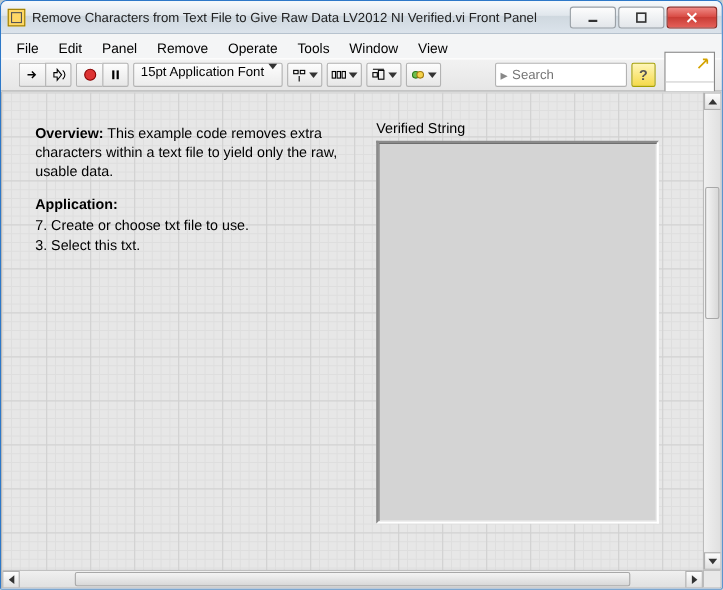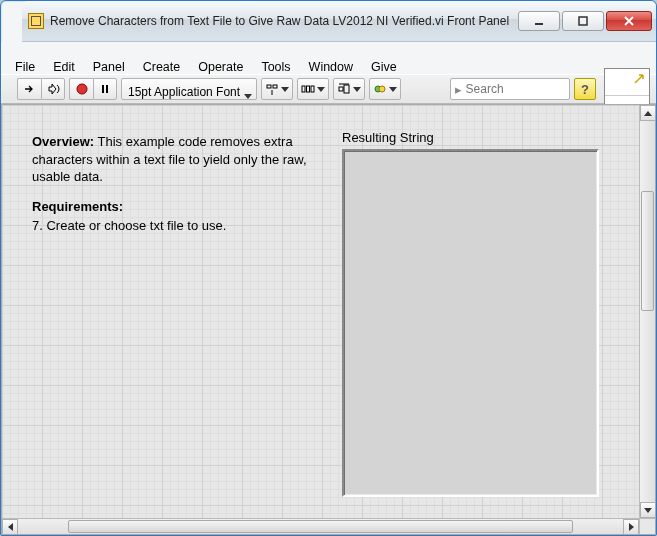--- a/index.html
+++ b/index.html
@@ -33,27 +33,26 @@
   .window{
     position:absolute; inset:0;
     border:1px solid var(--win-border);
     background:var(--menu-bg);
     border-radius:6px 6px 2px 2px;
     display:flex; flex-direction:column;
     box-shadow:inset 0 0 0 1px #dbe7f4;
   }
   
   .titlebar{
-    height:41px;
+    height:30px;
     background:linear-gradient(#f7fafc,#e0e6ec 45%,#cfd8df 46%,#dbe3eb);
     border-bottom:1px solid #b6c2ce;
     display:flex; align-items:center;
     padding:0 4px 0 6px;
     border-radius:6px 6px 0 0;
-    margin-left:21px;
   }
   .app-icon{
     width:16px;height:16px;
     background:#ffd866;
     border:1px solid #9a7d00;
     position:relative; margin-right:6px;
     flex:none;
   }
   .app-icon::before{content:"";position:absolute;left:2px;top:2px;right:2px;bottom:2px;border:1px solid #555;}
   .title-text{flex:1;font-size:12px;color:#222;white-space:nowrap;overflow:hidden;text-overflow:ellipsis;}
@@ -69,22 +68,22 @@
   .win-btn.close{
     width:46px;
     background:linear-gradient(#f08a85,#d94d46 45%,#c83a33 46%,#e46059);
     border-color:#8f2a23;color:#fff;
   }
   .win-btn svg{width:12px;height:12px;}
   
   .menubar{
     height:22px;
     background:var(--menu-bg);
-    display:flex;align-items:flex-start;
-    padding:16px 6px; gap:2px;
+    display:flex;align-items:flex-end;
+    padding:0 6px; gap:2px;
     font-size:12.5px;
   }
   .menu-item{padding:2px 8px;border-radius:2px;}
   
   .toolbar{
     height:30px;
     background:linear-gradient(#f2f2f2,#e6e6e6);
     border-top:1px solid #fff;
     border-bottom:1px solid var(--tool-border);
     display:flex;align-items:center;
@@ -101,21 +100,21 @@
   }
   .tb-btn svg{width:14px;height:14px;}
   .tb-group{display:flex;}
   .tb-group .tb-btn{border-radius:0;border-right:none;}
   .tb-group .tb-btn:first-child{border-radius:2px 0 0 2px;}
   .tb-group .tb-btn:last-child{border-radius:0 2px 2px 0;border-right:1px solid #b3b3b3;}
   .font-select{
     height:22px;
     border:1px solid #b3b3b3;
     background:linear-gradient(#fdfdfd,#ececec);
-    display:flex;align-items:flex-end;
+    display:flex;align-items:flex-start;
     padding:0 4px 0 6px;
     font-size:12px;border-radius:2px;
   }
   .font-select .drop{margin-left:4px;}
   .search-box{
     height:22px;width:120px;
     border:1px solid #b3b3b3;
     background:#fff;
     display:flex;align-items:center;
     padding:0 4px;border-radius:2px;
@@ -251,25 +250,25 @@
             <path d="M2 2 L10 10 M10 2 L2 10" stroke="#fff" stroke-width="1.8"></path>
           </svg>
       </div>
     </div>
   </div>
 
   <div class="menubar">
     <div class="menu-item">File</div>
     <div class="menu-item">Edit</div>
     <div class="menu-item">Panel</div>
-    <div class="menu-item">Create</div>
+    <div class="menu-item">Remove</div>
     <div class="menu-item">Operate</div>
     <div class="menu-item">Tools</div>
     <div class="menu-item">Window</div>
-    <div class="menu-item">Give</div>
+    <div class="menu-item">View</div>
   </div>
 
   <div class="toolbar">
     <div class="tb-sep"></div>
     <div class="tb-group">
       <div class="tb-btn">
         <svg viewBox="0 0 14 14">
             <path d="M2 7 L8 7 M6 4 L9 7 L6 10" fill="none" stroke="#000" stroke-width="1.3"></path>
           </svg>
       </div>
@@ -351,26 +350,27 @@
 
   <div class="content-wrap">
     <div class="canvas-scroll">
       <div class="canvas">
 
         <div class="overview">
           <p>
             <b>Overview:</b><span> This example code removes extra characters within a text file to yield only the raw, usable data.</span>
           </p>
           <p style="margin-bottom:2px">
-            <b>Requirements:</b>
+            <b>Application:</b>
           </p>
           <div>7. Create or choose txt file to use.</div>
+          <div>3. Select this txt.</div>
         </div>
 
-        <div class="ind-label">Resulting String</div>
+        <div class="ind-label">Verified String</div>
         <div class="ind-box"></div>
 
       </div>
 
       <div class="vscroll">
         <div class="scroll-btn">
             <span class="tri tri-up"></span>
           </div>
         <div class="scroll-track">
           <div class="scroll-thumb-v"></div>

